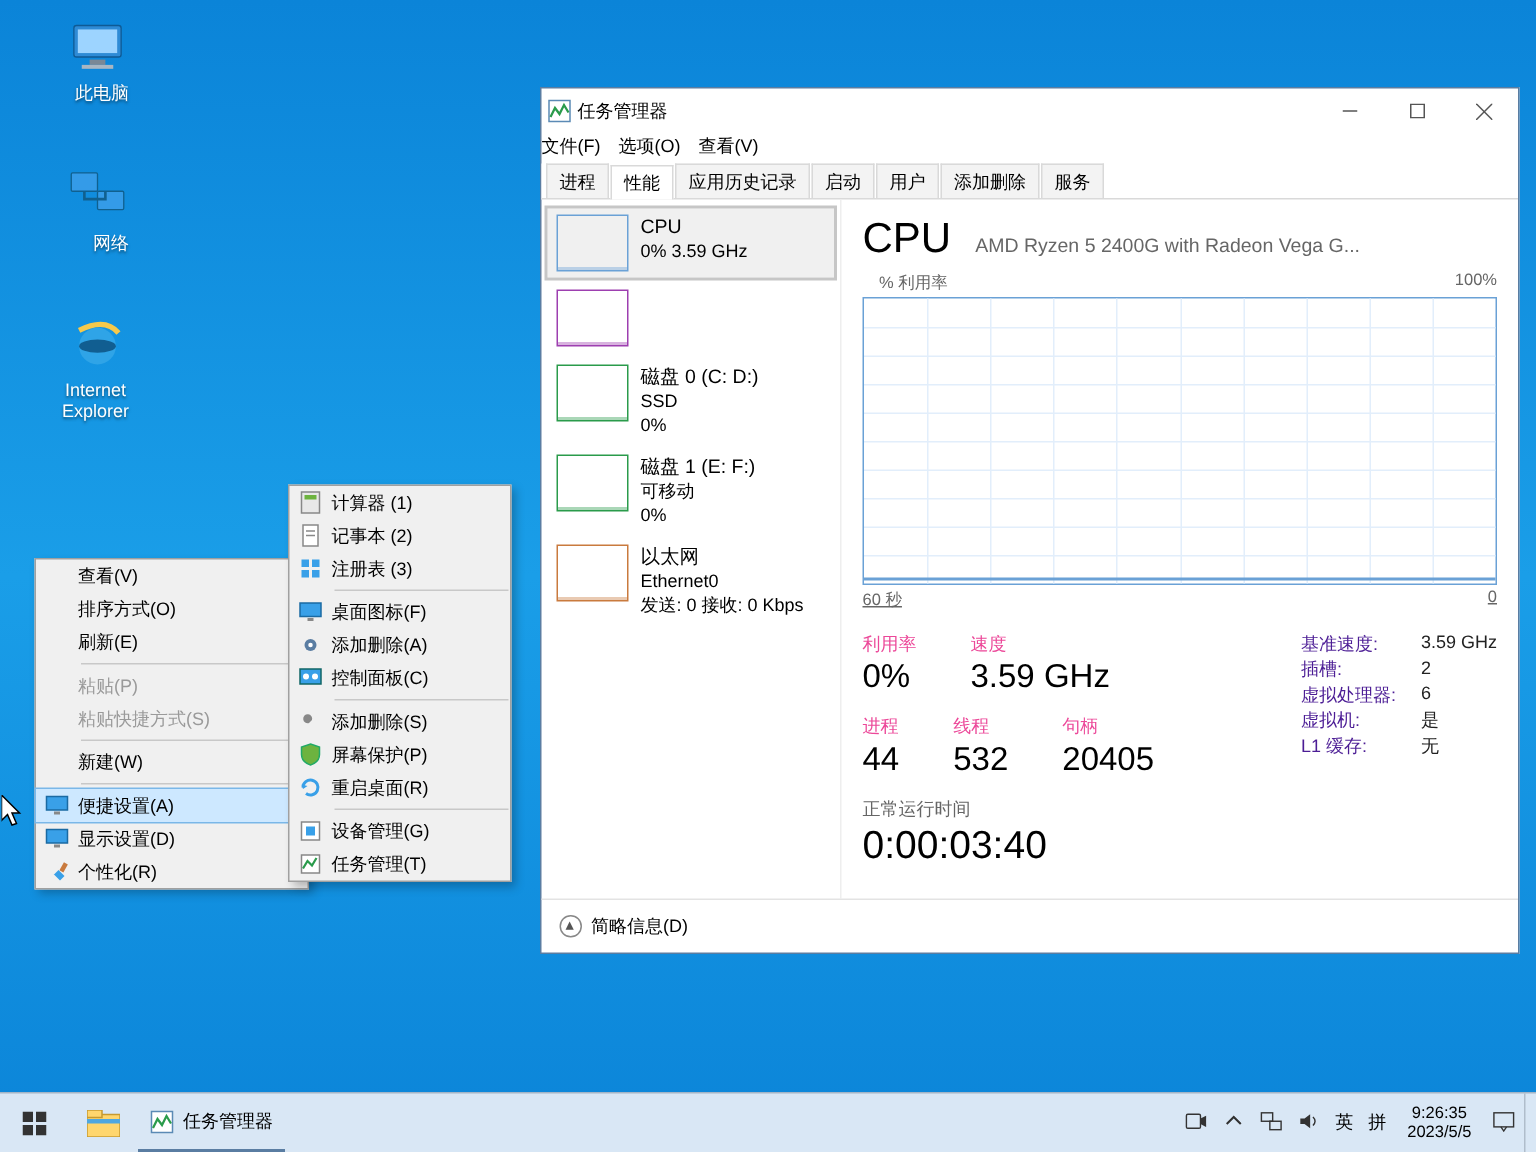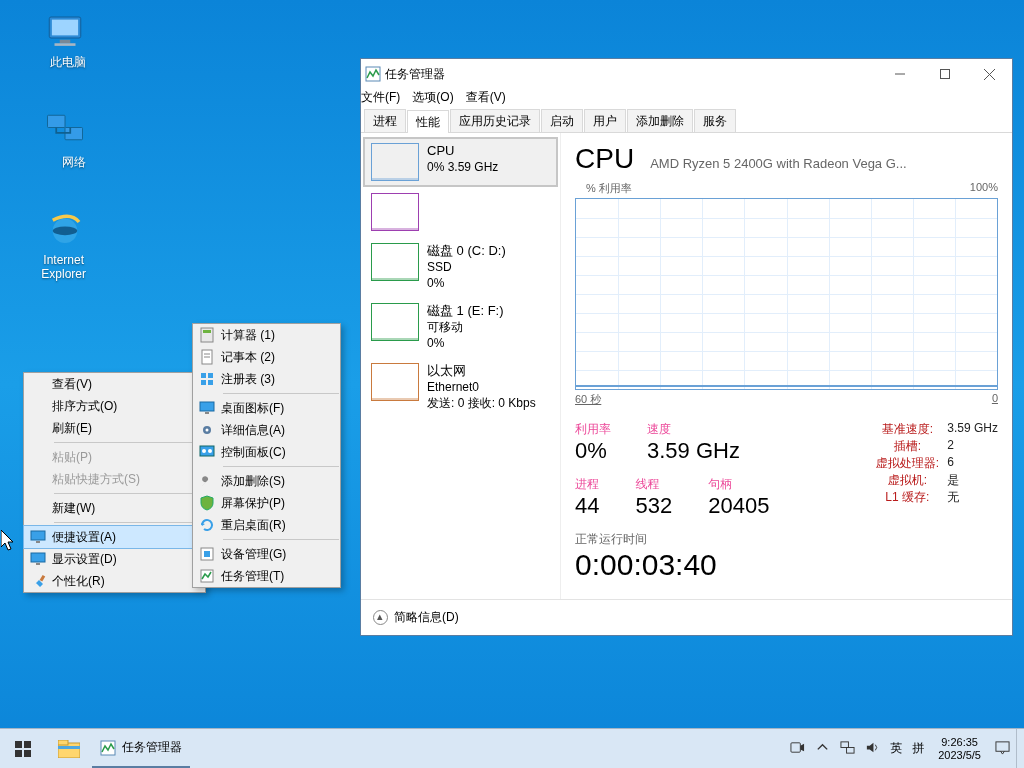--- a/index.html
+++ b/index.html
@@ -57,24 +57,24 @@
   .chart-lbls { display:flex; justify-content:space-between; font-size:11px; color:#666; margin-top:6px;margin-left:11px; }
   .chart { height:192px; border:1px solid #6aa1d6; margin-top:2px; position:relative; background:#fff; }
   .chart .grid-h { position:absolute; left:0; right:0; border-top:1px solid #e2eefb; }
   .chart .grid-v { position:absolute; top:0; bottom:0; border-left:1px solid #e2eefb; }
   .chart .line { position:absolute; left:0; right:0; bottom:2px; height:2px; background:#6aa1d6; }
   .stats { display:flex; margin-top:14px; gap:36px; font-size:12px; }
   .stat-col .lbl { color:#ec4899; }
   .stat-col .val { font-size:22px; }
   .info-grid { font-size:12px; color:#222; margin-left:auto; }
   .info-grid .row { display:flex; }
-  .info-grid .k { width:80px; color:#b91c1c;text-align:center; }
+  .info-grid .k { width:80px; color:#4c1d95; }
   .stats2 { display:flex; margin-top:12px; gap:36px; font-size:12px; }
   .uptime-block { font-size:12px; margin-top:12px; }
-  .uptime-block .ut { font-size:30px; }
+  .uptime-block .ut { font-size:26px; }
   .tm-footer { height:36px; border-top:1px solid #e3e3e3; display:flex; align-items:center; padding-left:12px; font-size:12px; gap:6px; }
   .chev { display:inline-block; border:1px solid #888; border-radius:50%; width:15px; height:15px; position:relative; }
   .chev::after { content:"▾"; position:absolute; left:2px; top:-2px; font-size:11px; color:#555; transform:rotate(-90deg);}
   .chev.up::after { content:"▴"; transform:none; left:3px; top:-1px;}
   
   
   .taskbar { position:absolute; left:0; right:0; bottom:0; height:40px; background:#d9e7f5; border-top:1px solid #a4b5c6; display:flex; align-items:stretch; }
   .tb-btn { display:flex; align-items:center; justify-content:center; width:46px; }
   .tb-btn.start svg { width:16px; height:16px; }
   .tb-app { display:flex; align-items:center; padding:0 8px; gap:6px; font-size:12px; }
@@ -234,21 +234,21 @@
       </span>
       <span class="txt">桌面图标(F)</span>
     </div>
     <div class="ctx-row">
       <span class="icon">
         <svg viewBox="0 0 16 16">
           <circle cx="8" cy="8" r="4" fill="#5a7da2"></circle>
           <circle cx="8" cy="8" r="1.5" fill="#fff"></circle>
         </svg>
       </span>
-      <span class="txt">详细信息(A)</span>
+      <span class="txt">添加删除(A)</span>
     </div>
     <div class="ctx-row">
       <span class="icon">
         <svg viewBox="0 0 16 16">
           <rect x="1" y="2" width="14" height="10" fill="#39a0e8" stroke="#166"></rect>
           <circle cx="5" cy="7" r="2" fill="#fff"></circle>
           <circle cx="11" cy="7" r="2" fill="#fff"></circle>
         </svg>
       </span>
       <span class="txt">控制面板(C)</span>

